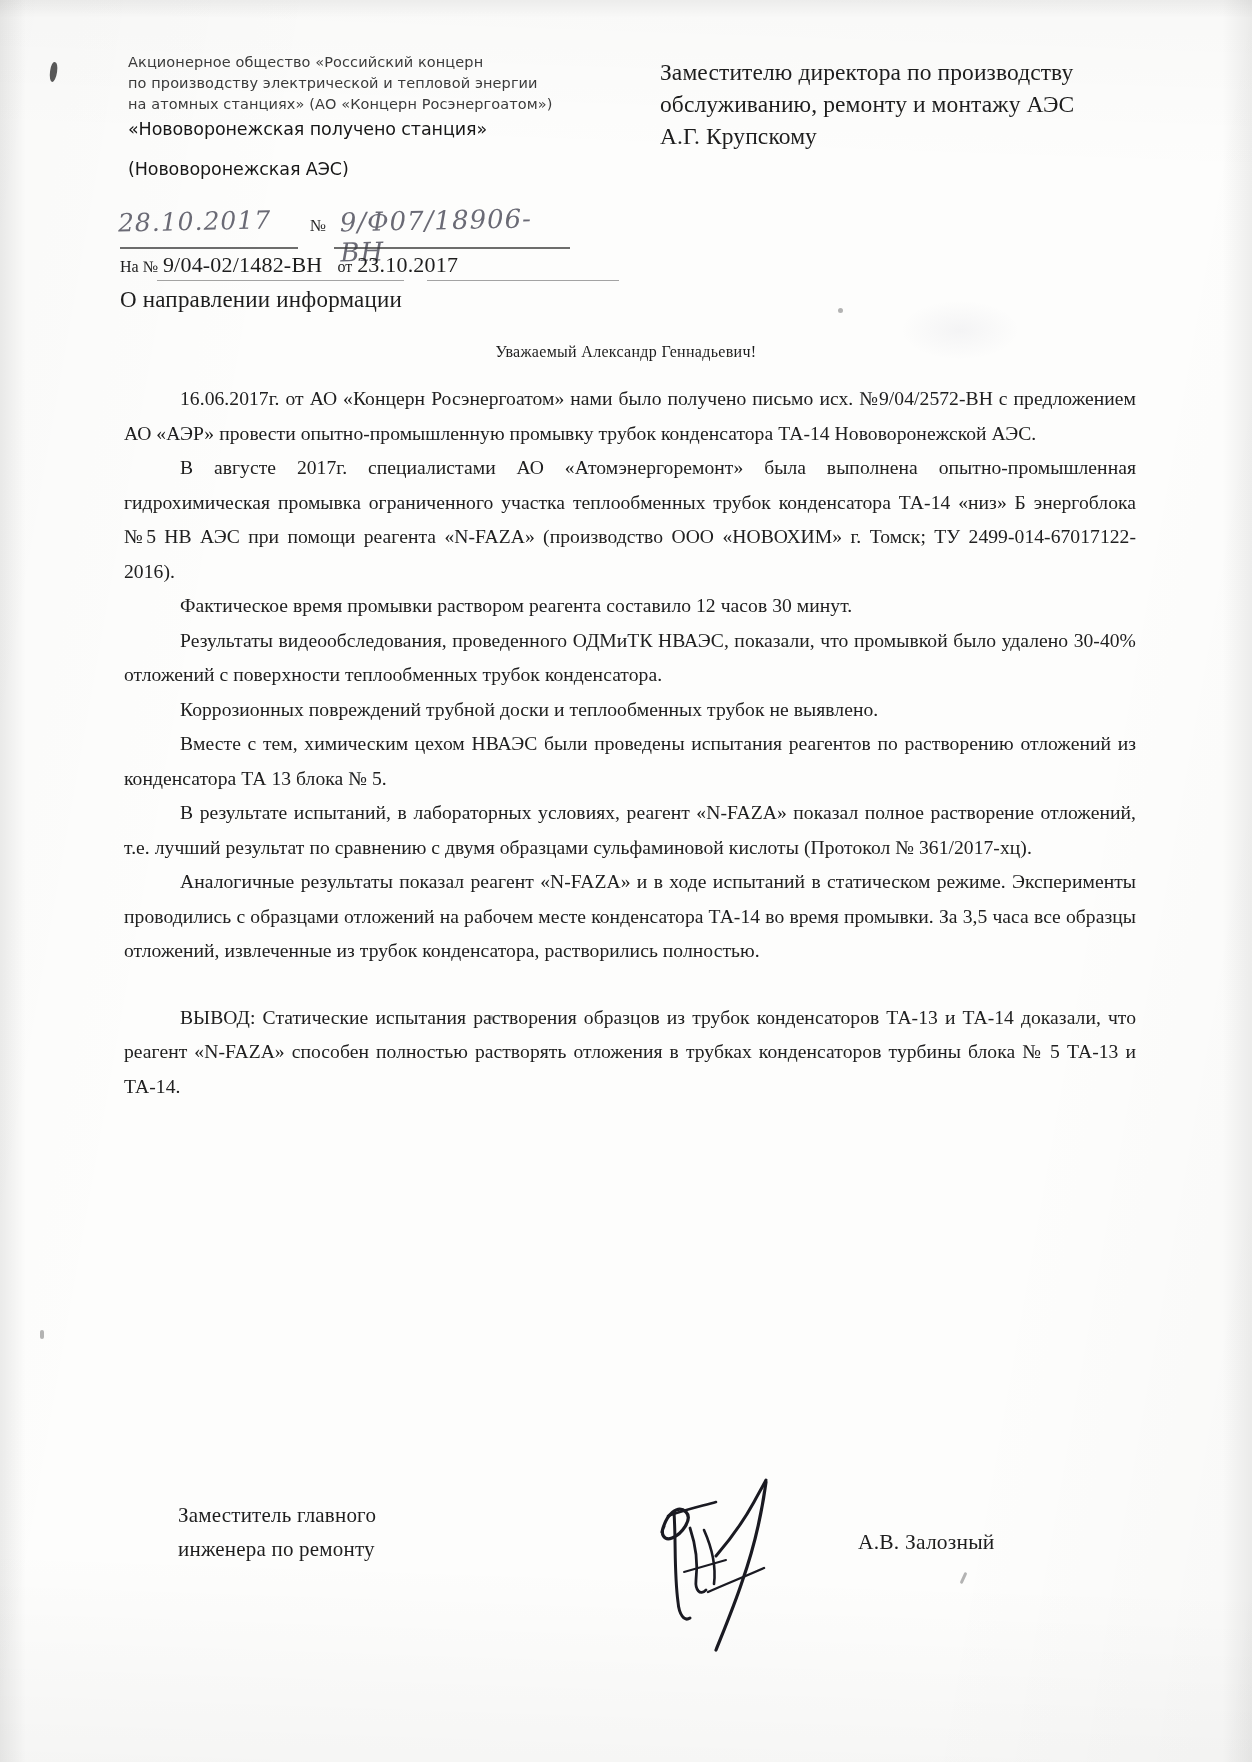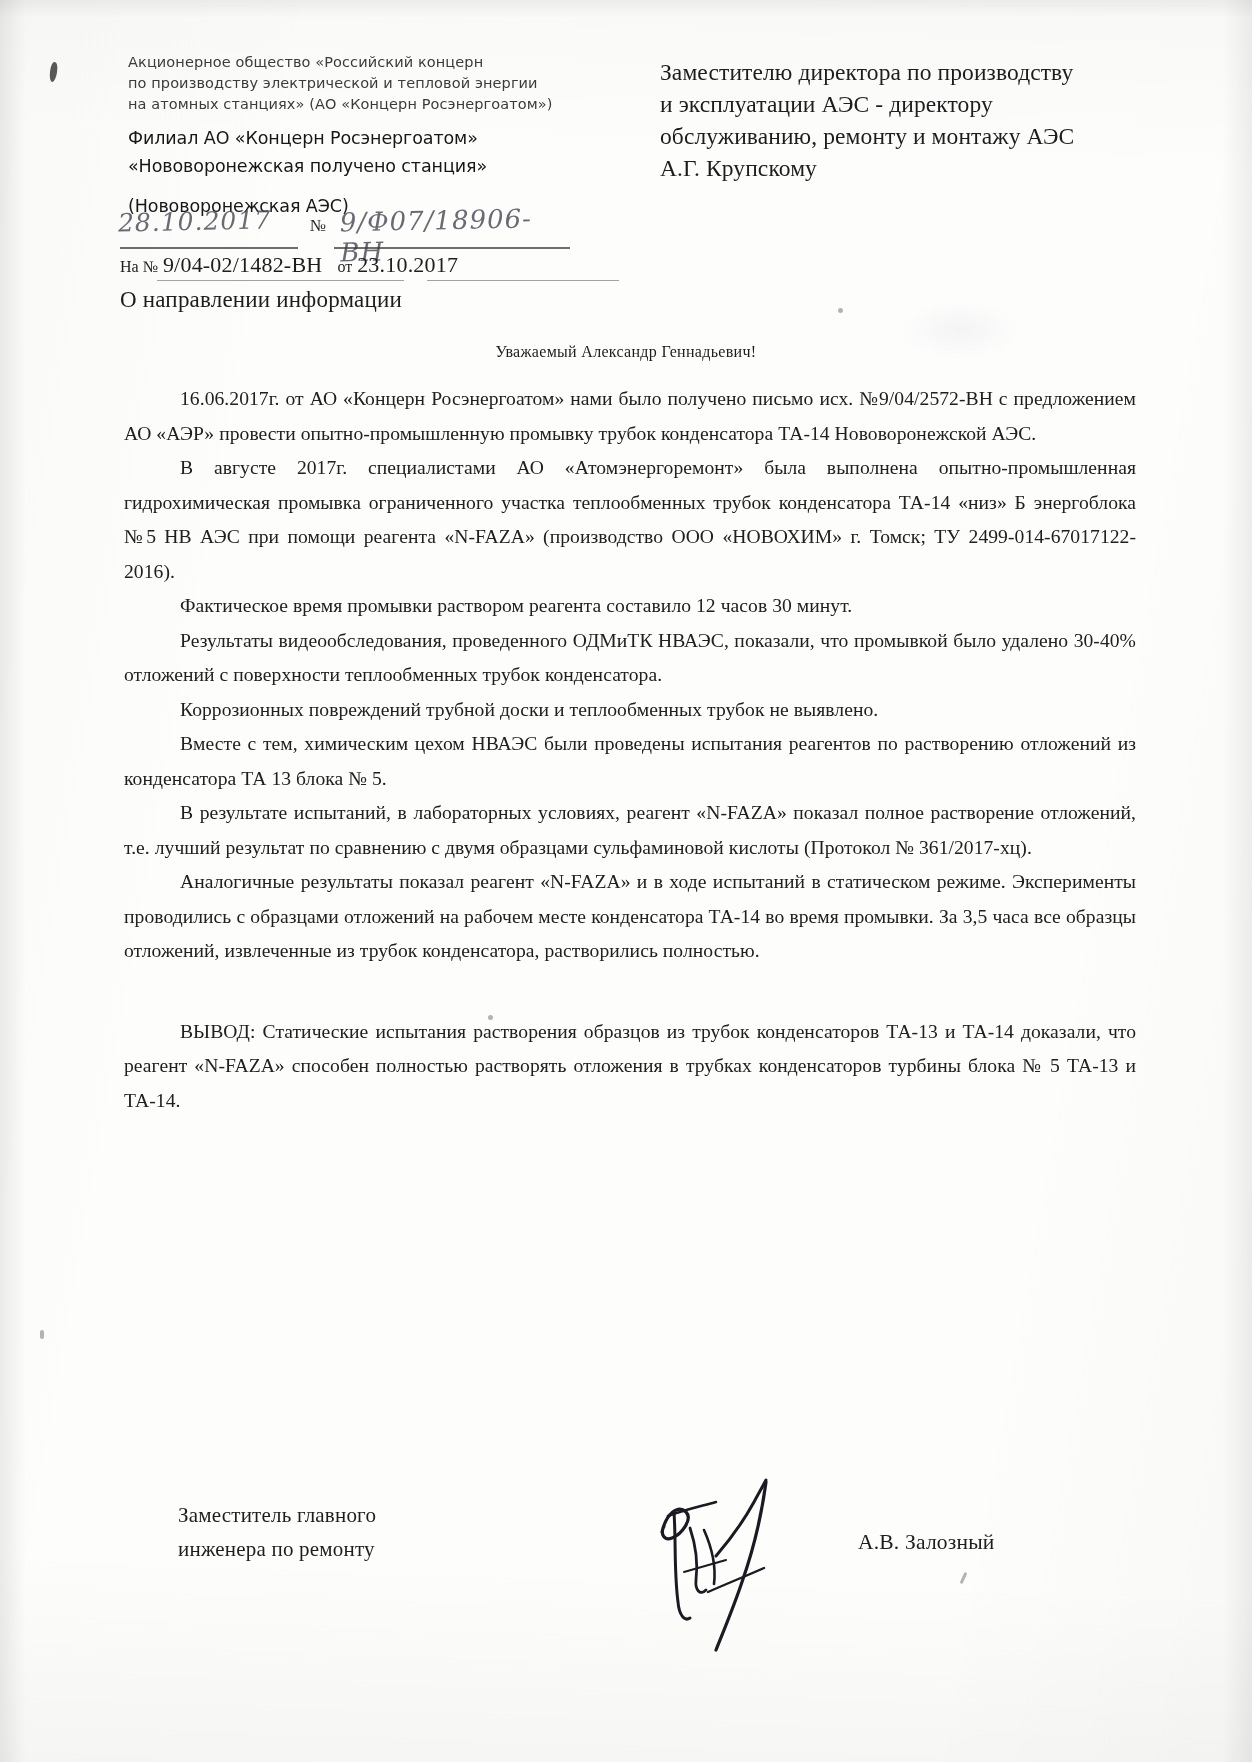--- a/index.html
+++ b/index.html
@@ -153,21 +153,21 @@
     line-height: 34.5px;
     text-align: justify;
     text-justify: inter-word;
     letter-spacing: .05px;
     color: #202020;
   }
   .body p {
     margin: 0;
     text-indent: 56px;
   }
-  .body p.conclusion { margin-top: 46px; }
+  .body p.conclusion { margin-top: 32px; }
 
   
   .sig-title {
     position: absolute;
     left: 178px;
     top: 1498px;
     font-size: 21px;
     line-height: 34px;
     letter-spacing: .2px;
   }
@@ -238,21 +238,20 @@
   <div class="artifact speck" style="left:838px; top:308px; width:5px; height:5px;"></div>
   <div class="artifact speck" style="left:488px; top:1015px; width:5px; height:5px;"></div>
   <div class="artifact speck" style="left:40px; top:1330px; width:4px; height:9px; border-radius:2px;"></div>
   <div class="artifact speck" style="left:962px; top:1572px; width:3px; height:12px; border-radius:2px; transform:rotate(25deg);"></div>
   <div class="stamp-ghost"></div>
 
   <div class="letterhead">
     <div class="lh-small">Акционерное общество «Российский концерн</div>
     <div class="lh-small">по производству электрической и тепловой энергии</div>
     <div class="lh-small">на атомных станциях» (АО «Концерн Росэнергоатом»)</div>
-    <div class="lh-big">Филиал АО «Концерн Росэнергоатом»</div>
     <div class="lh-big" style="margin-top:0">«Нововоронежская получено станция»</div>
     <div class="lh-big" style="margin-top:12px">(Нововоронежская АЭС)</div>
   </div>
 
   <div class="reg-line">
     <span class="hand hand-date">28.10.2017</span>
     <span class="no-mark">№</span>
     <span class="hand hand-num">9/Ф07/18906-ВН</span>
     <span class="rule-a"></span>
     <span class="rule-b"></span>
@@ -264,21 +263,20 @@
     <span class="lbl" style="margin-left:10px;">от</span>
     <span class="val">23.10.2017</span>
   </div>
   <span class="ul-thin" style="left:157px; top:280px; width:247px;"></span>
   <span class="ul-thin" style="left:427px; top:280px; width:192px;"></span>
 
   <div class="subject">О направлении информации</div>
 
   <div class="addressee">
     <div>Заместителю директора по производству</div>
-    <div>и эксплуатации АЭС  - директору</div>
     <div>обслуживанию, ремонту и монтажу АЭС</div>
     <div>А.Г. Крупскому</div>
   </div>
 
   <div class="greeting">Уважаемый  Александр Геннадьевич!</div>
 
   <div class="body">
     <p>16.06.2017г. от АО «Концерн Росэнергоатом» нами было получено письмо исх. №9/04/2572-ВН с предложением АО «АЭР» провести опытно-промышленную промывку трубок конденсатора ТА-14 Нововоронежской АЭС.</p>
     <p>В августе 2017г. специалистами АО «Атомэнергоремонт» была выполнена опытно-промышленная гидрохимическая промывка ограниченного участка теплообменных трубок конденсатора ТА-14 «низ» Б энергоблока №5 НВ АЭС при помощи реагента «N-FAZA» (производство ООО «НОВОХИМ» г. Томск; ТУ 2499-014-67017122-2016).</p>
     <p>Фактическое время промывки раствором реагента составило 12 часов 30 минут.</p>

